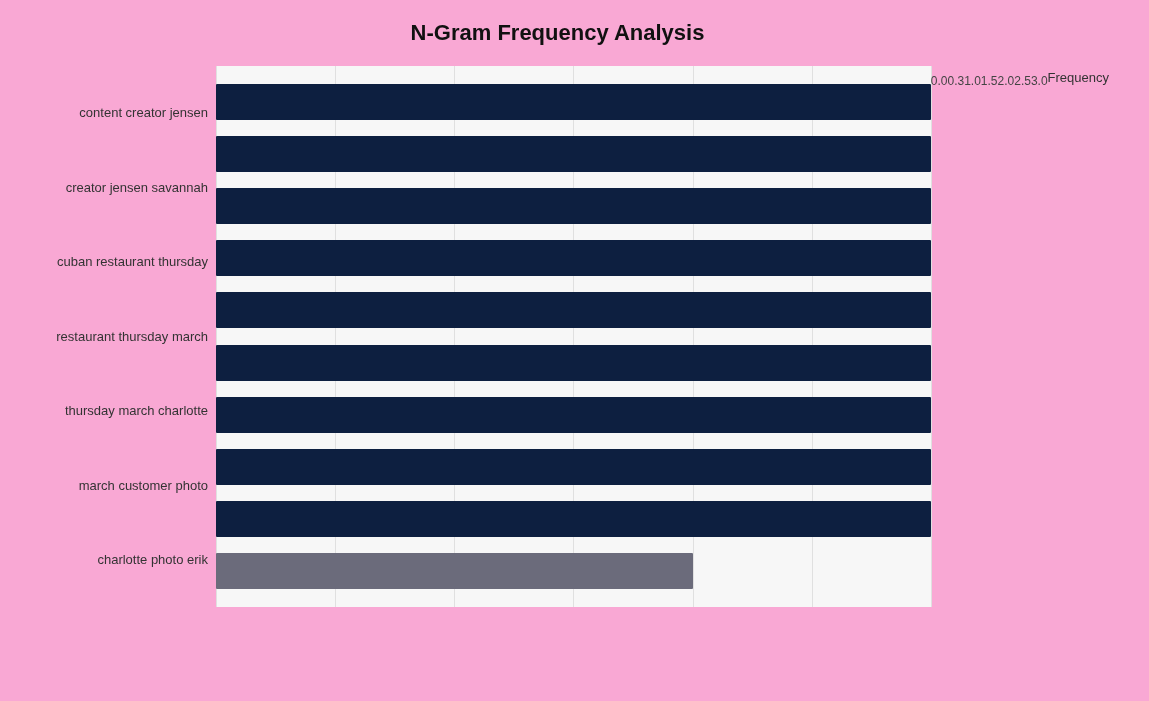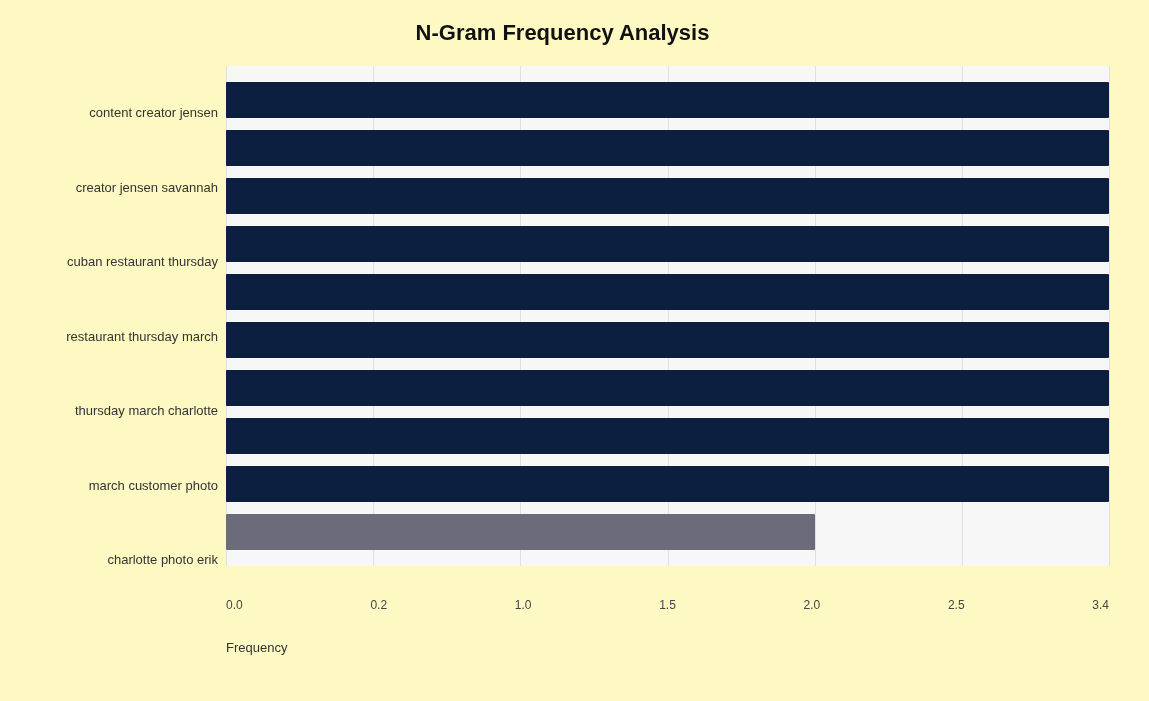--- a/index.html
+++ b/index.html
@@ -6,25 +6,25 @@
     body {
       background: #f7f7f7;
       font-family: Arial, sans-serif;
       width: 1149px;
       height: 701px;
       display: flex;
       align-items: center;
       justify-content: center;
     }
     .chart-container {
-      background: #fef9c3;
+      background: #f9a8d4;
       width: 1149px;
       height: 701px;
       position: relative;
-      padding: 20px 40px 80px 16px;
+      padding: 20px 40px 80px 6px;
     }
     .chart-title {
       text-align: center;
       font-size: 22px;
       font-weight: bold;
       color: #111;
       margin-bottom: 20px;
     }
     .chart-area {
       display: flex;
@@ -48,23 +48,22 @@
       text-align: right;
       line-height: 1.2;
       height: 48px;
       display: flex;
       align-items: center;
       justify-content: flex-end;
     }
     .plot-area {
       flex: 1;
       display: flex;
-      flex-direction: column;
+      flex-direction: row;
       position: relative;
-      gap: 24px;
     }
     .bars-wrapper {
       flex: 1;
       display: flex;
       flex-direction: column;
       justify-content: space-around;
       background: #f7f7f7;
       padding: 10px 0;
       position: relative;
     }
@@ -161,23 +160,23 @@
           </div>
           <div class="bar-row">
             <div class="bar bar-dark" style="width: 100%;"></div>
           </div>
           <div class="bar-row">
             <div class="bar bar-gray" style="width: 66.6667%;"></div>
           </div>
         </div>
       <div class="x-axis" id="x-axis">
           <div class="x-tick">0.0</div>
-          <div class="x-tick">0.2</div>
+          <div class="x-tick">0.3</div>
           <div class="x-tick">1.0</div>
           <div class="x-tick">1.5</div>
           <div class="x-tick">2.0</div>
           <div class="x-tick">2.5</div>
-          <div class="x-tick">3.4</div>
+          <div class="x-tick">3.0</div>
         </div>
       <div class="x-axis-label">Frequency</div>
     </div>
   </div>
 </div>
 
 </body></html>

